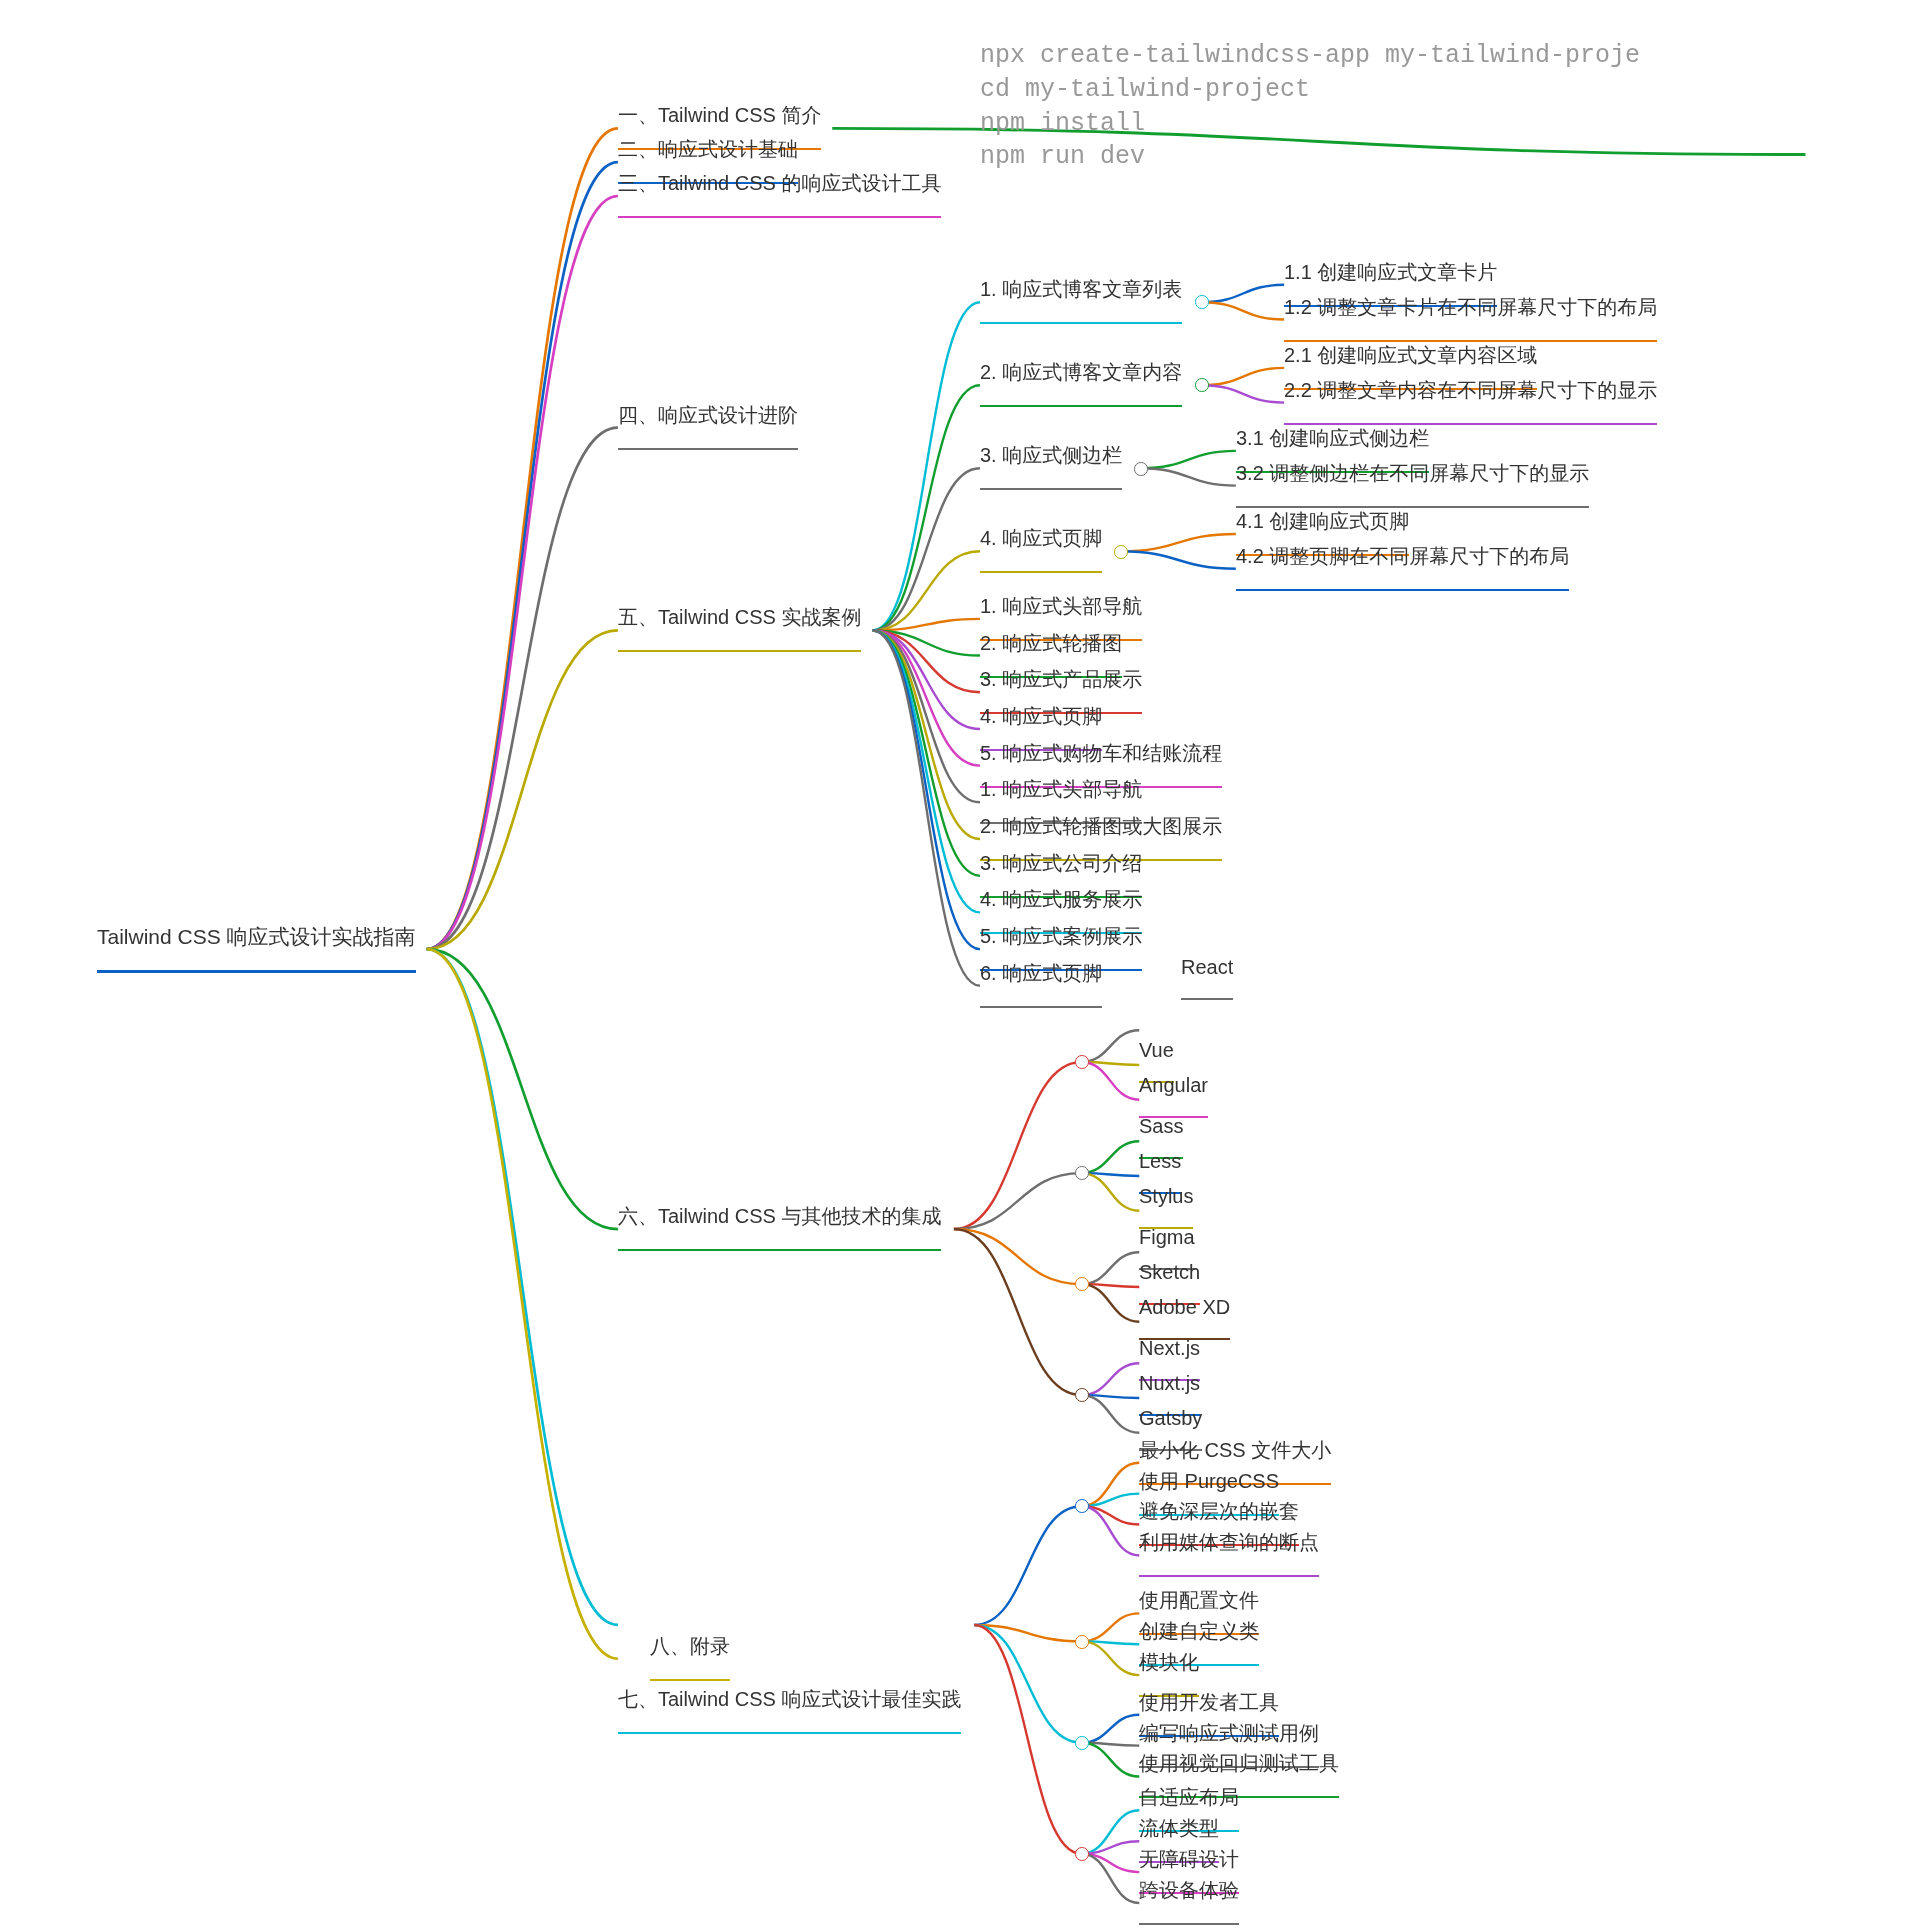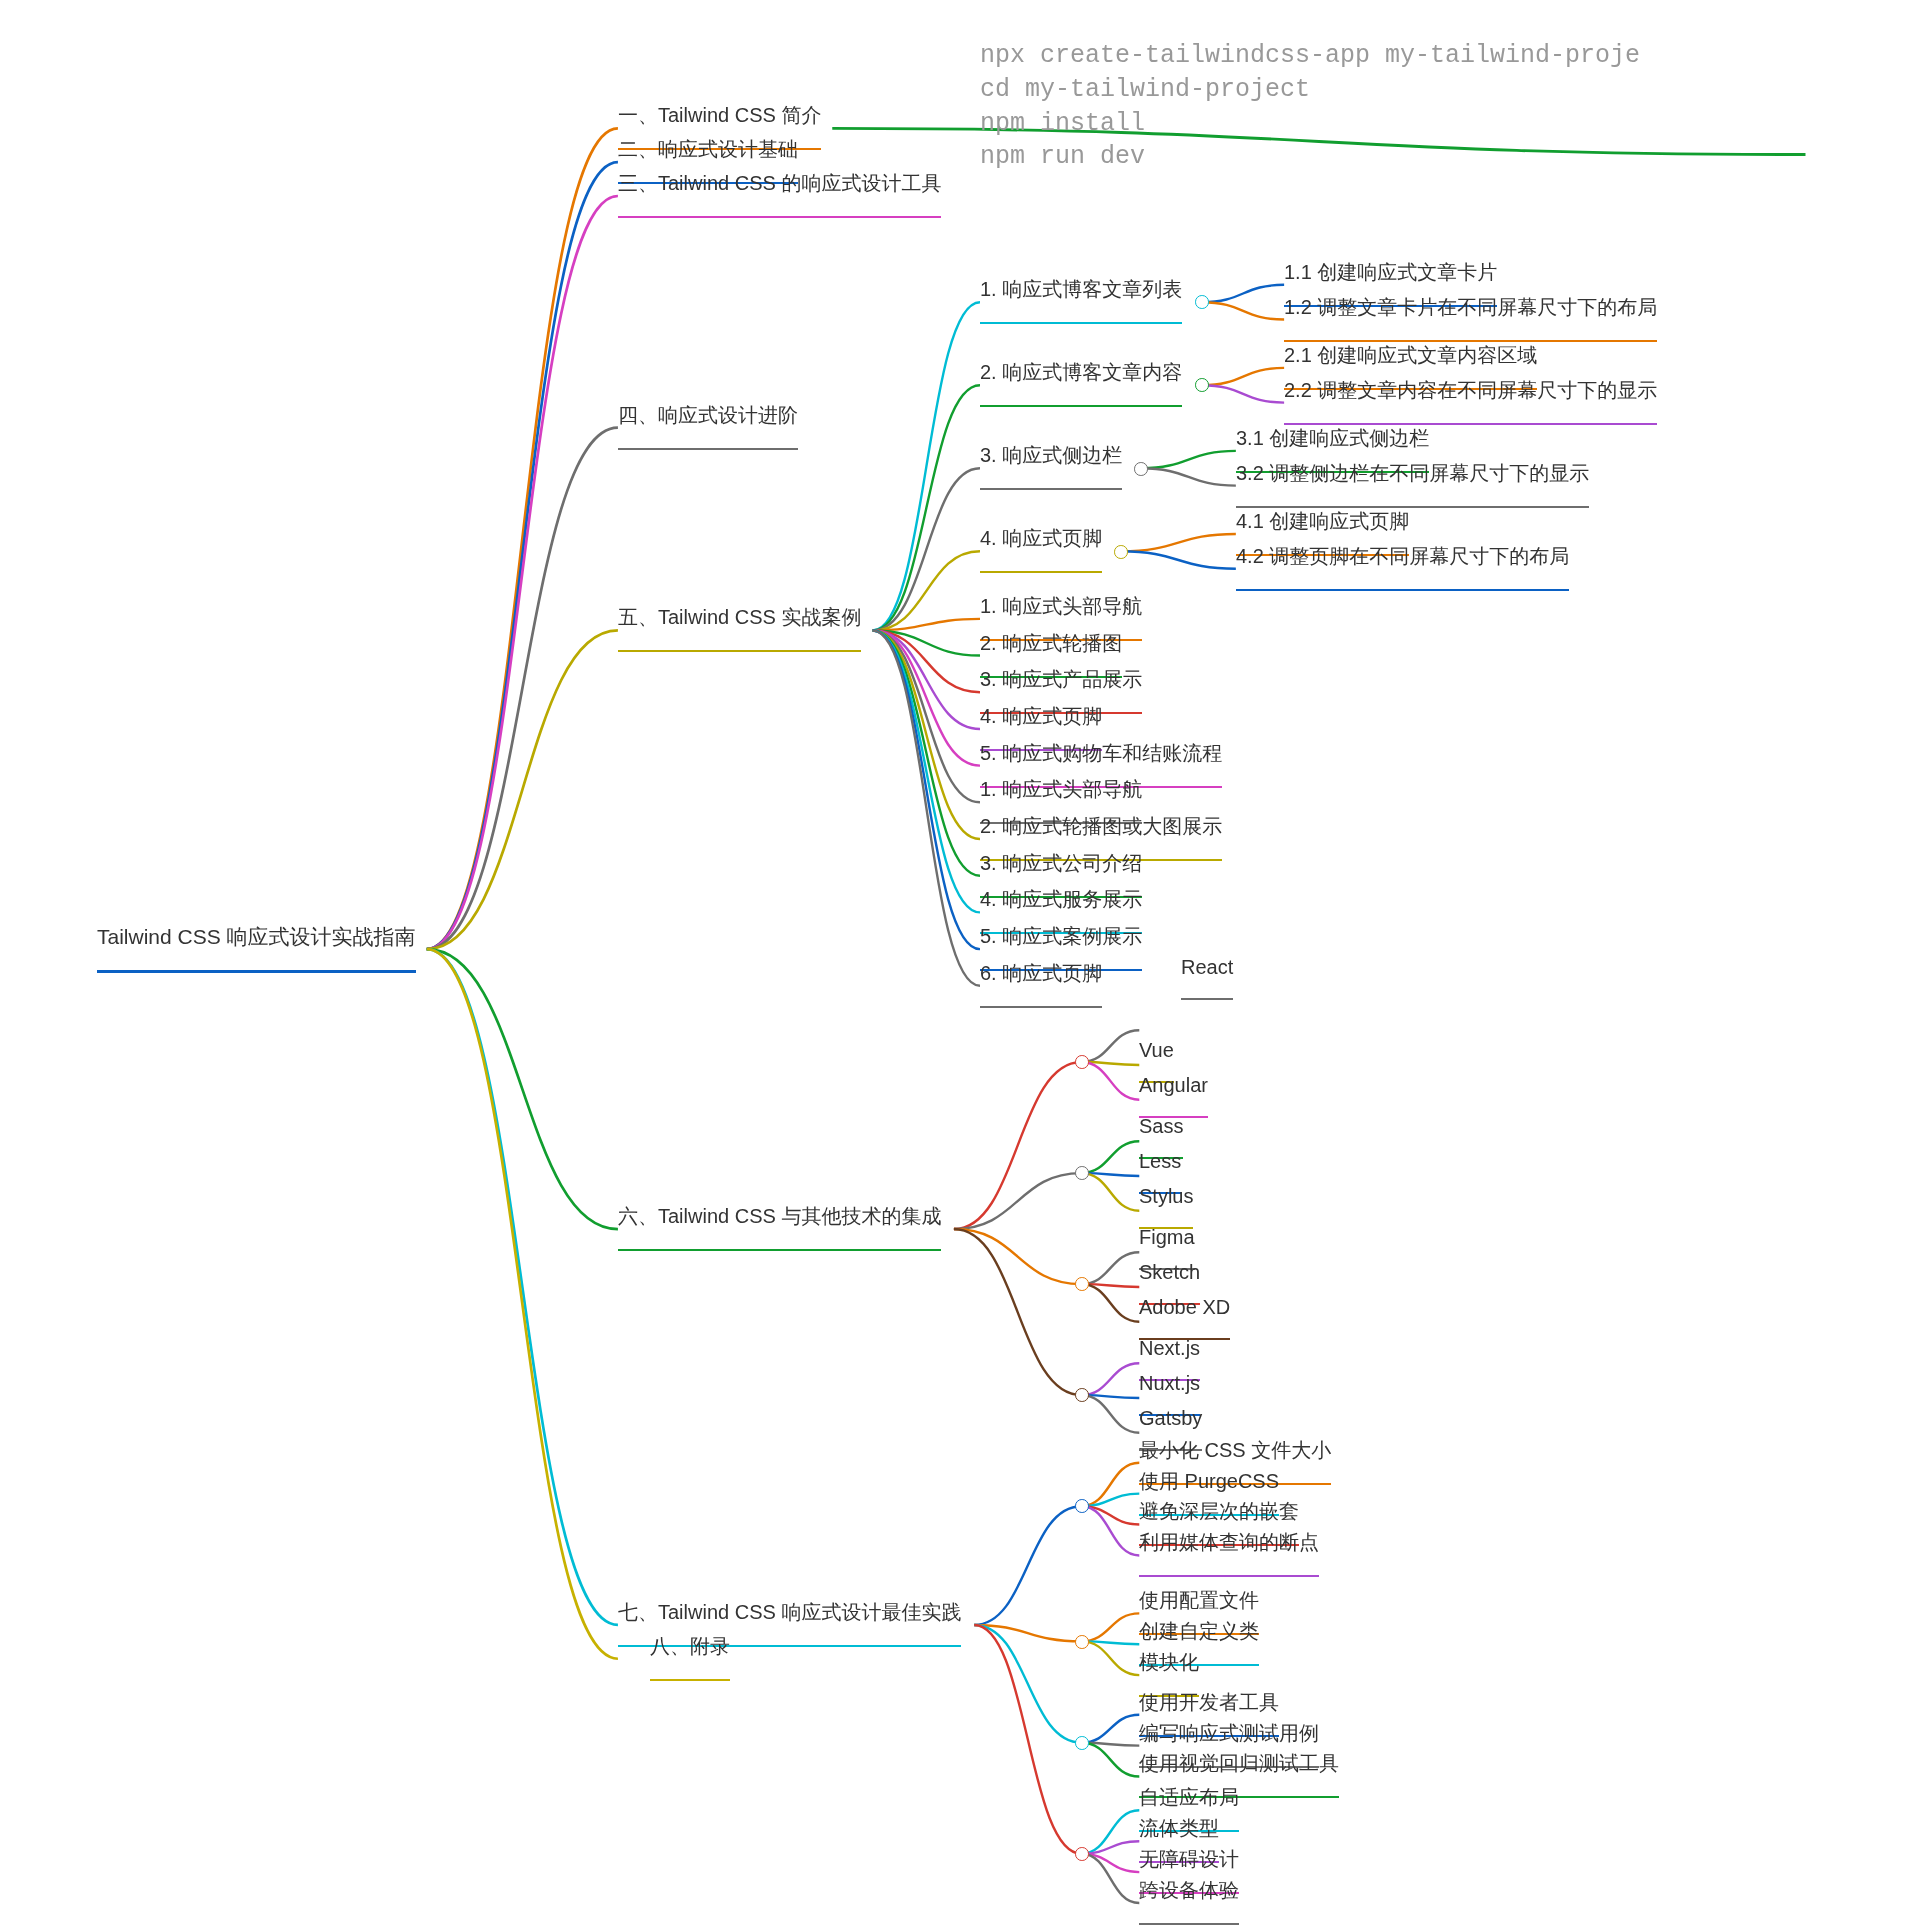--- a/index.html
+++ b/index.html
@@ -112,21 +112,21 @@
     <div class="codebox" style="left: 980px; top: 39px;">npx create-tailwindcss-app my-tailwind-proje
 cd my-tailwind-project
 npm install
 npm run dev</div>
     <div class="node" style="left: 618px; top: 102px; border-bottom-color: rgb(229, 119, 0);">一、Tailwind CSS 简介</div>
     <div class="node" style="left: 618px; top: 136px; border-bottom-color: rgb(11, 97, 196);">二、响应式设计基础</div>
     <div class="node" style="left: 618px; top: 170px; border-bottom-color: rgb(214, 63, 193);">三、Tailwind CSS 的响应式设计工具</div>
     <div class="node" style="left: 618px; top: 402px; border-bottom-color: rgb(110, 110, 110);">四、响应式设计进阶</div>
     <div class="node" style="left: 618px; top: 604px; border-bottom-color: rgb(185, 169, 0);">五、Tailwind CSS 实战案例</div>
     <div class="node" style="left: 618px; top: 1203px; border-bottom-color: rgb(17, 158, 47);">六、Tailwind CSS 与其他技术的集成</div>
-    <div class="node" style="left: 618px; top: 1599px; border-bottom-color: rgb(0, 188, 212);">七、Tailwind CSS 响应式设计最佳实践</div>
+    <div class="node" style="left: 618px; top: 1686px; border-bottom-color: rgb(0, 188, 212);">七、Tailwind CSS 响应式设计最佳实践</div>
     <div class="node" style="left: 618px; top: 1633px; border-bottom-color: rgb(199, 177, 0); margin-left: 32px;">八、附录</div>
     <div class="node" style="left: 980px; top: 276px; border-bottom-color: rgb(0, 188, 212);">1. 响应式博客文章列表</div>
     <div class="tick" style="left: 1195px; top: 295px; border-color: rgb(0, 188, 212);"></div>
     <div class="node" style="left: 1284px; top: 259px; border-bottom-color: rgb(11, 97, 196);">1.1 创建响应式文章卡片</div>
     <div class="node" style="left: 1284px; top: 294px; border-bottom-color: rgb(229, 119, 0);">1.2 调整文章卡片在不同屏幕尺寸下的布局</div>
     <div class="node" style="left: 980px; top: 359px; border-bottom-color: rgb(17, 158, 47);">2. 响应式博客文章内容</div>
     <div class="tick" style="left: 1195px; top: 378px; border-color: rgb(17, 158, 47);"></div>
     <div class="node" style="left: 1284px; top: 342px; border-bottom-color: rgb(229, 119, 0);">2.1 创建响应式文章内容区域</div>
     <div class="node" style="left: 1284px; top: 377px; border-bottom-color: rgb(169, 75, 209);">2.2 调整文章内容在不同屏幕尺寸下的显示</div>
     <div class="node" style="left: 980px; top: 442px; border-bottom-color: rgb(110, 110, 110);">3. 响应式侧边栏</div>

